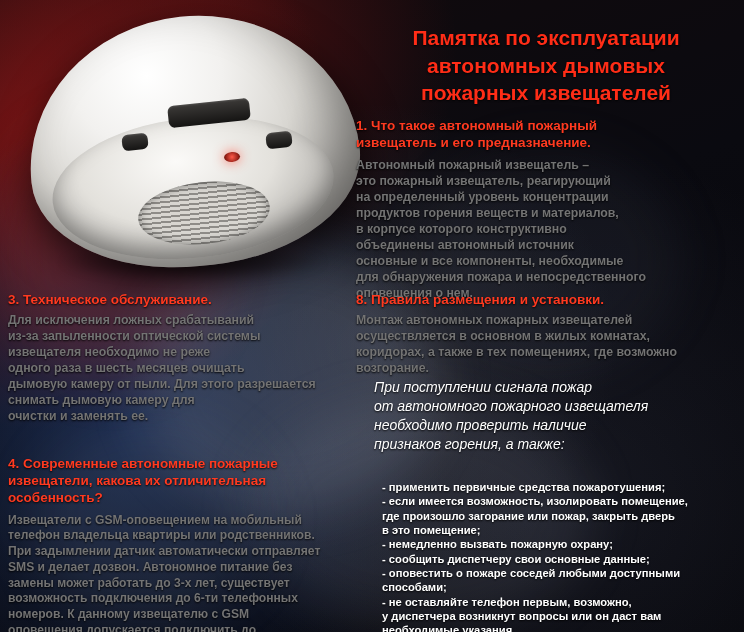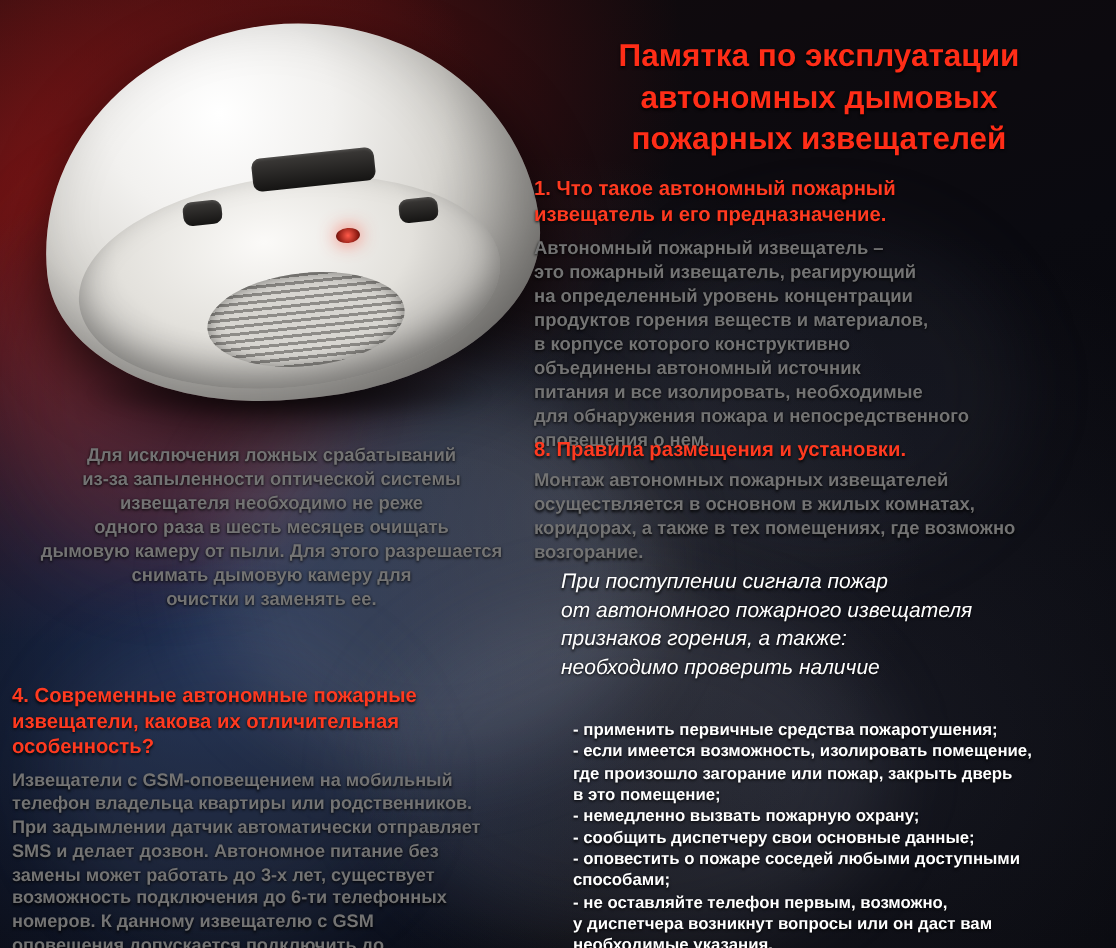--- a/index.html
+++ b/index.html
@@ -170,21 +170,21 @@
   .sec2 { position: absolute; left: 356px; top: 292px; width: 386px; }
   .sec2b { position: absolute; left: 374px; top: 378px; width: 362px; }
   .sec2c { position: absolute; left: 382px; top: 480px; width: 356px; }
   .sec3 { position: absolute; left: 8px;  top: 292px; width: 346px; }
   .sec4 { position: absolute; left: 8px;  top: 456px; width: 350px; }
   .sec4 .body-white { font-size: 12.1px; }
   .sec1 .body-white { margin-top: 6px; }
   .sec2 .body-white { margin-top: 4px; }
   .sec3 .body-white { margin-top: 4px; }
   .sec4 .body-white { margin-top: 6px; }
-  .center-line { text-align: center; }
+  .center-line { }
   .ln { display: block; }
 </style>
 </head>
 <body>
 
 <div class="poster">
   <div class="bg"></div>
   <div class="smoke s5"></div>
   <div class="smoke s1"></div>
   <div class="smoke s2"></div>
@@ -213,62 +213,63 @@
       <span class="ln">1. Что такое автономный пожарный</span>
       <span class="ln">извещатель и его предназначение.</span>
     </p>
     <p class="body-white">
       <span class="ln">Автономный пожарный извещатель –</span>
       <span class="ln">это пожарный извещатель, реагирующий</span>
       <span class="ln">на определенный уровень концентрации</span>
       <span class="ln">продуктов горения веществ и материалов,</span>
       <span class="ln">в корпусе которого конструктивно</span>
       <span class="ln">объединены автономный источник</span>
-      <span class="ln">питания и все изолировать, необходимые</span>
+      <span class="ln">основные и все компоненты, необходимые</span>
       <span class="ln">для обнаружения пожара и непосредственного</span>
       <span class="ln">оповещения о нем.</span>
     </p>
   </div>
 
   <div class="sec2">
     <p class="h-red">8. Правила размещения и установки.</p>
     <p class="body-white">
       <span class="ln">Монтаж автономных пожарных извещателей</span>
       <span class="ln">осуществляется в основном в жилых комнатах,</span>
       <span class="ln">коридорах, а также в тех помещениях, где возможно</span>
       <span class="ln">возгорание.</span>
     </p>
   </div>
 
   <div class="sec2b">
     <p class="body-italic">
       <span class="ln">При поступлении сигнала пожар</span>
       <span class="ln">от автономного пожарного извещателя</span>
+      <span class="ln">необходимо проверить наличие</span>
       <span class="ln">признаков горения, а также:</span>
-      <span class="ln">необходимо проверить наличие</span>
     </p>
   </div>
 
   <div class="sec2c">
     <p class="small-list">
       <span class="ln">- применить первичные средства пожаротушения;</span>
       <span class="ln">- если имеется возможность, изолировать помещение,</span>
       <span class="ln">  где произошло загорание или пожар, закрыть дверь</span>
       <span class="ln">  в это помещение;</span>
       <span class="ln">- немедленно вызвать пожарную охрану;</span>
       <span class="ln">- сообщить диспетчеру свои основные данные;</span>
       <span class="ln">- оповестить о пожаре соседей любыми доступными</span>
       <span class="ln">  способами;</span>
       <span class="ln">- не оставляйте телефон первым, возможно,</span>
       <span class="ln">  у диспетчера возникнут вопросы или он даст вам</span>
       <span class="ln">  необходимые указания.</span>
     </p>
   </div>
 
   <div class="sec3">
+    <p class="h-red">3. Техническое обслуживание.</p>
     <p class="body-white center-line">
       <span class="ln">Для исключения ложных срабатываний</span>
       <span class="ln">из-за запыленности оптической системы</span>
       <span class="ln">извещателя необходимо не реже</span>
       <span class="ln">одного раза в шесть месяцев очищать</span>
       <span class="ln">дымовую камеру от пыли. Для этого разрешается</span>
       <span class="ln">снимать дымовую камеру для</span>
       <span class="ln">очистки и заменять ее.</span>
     </p>
   </div>

